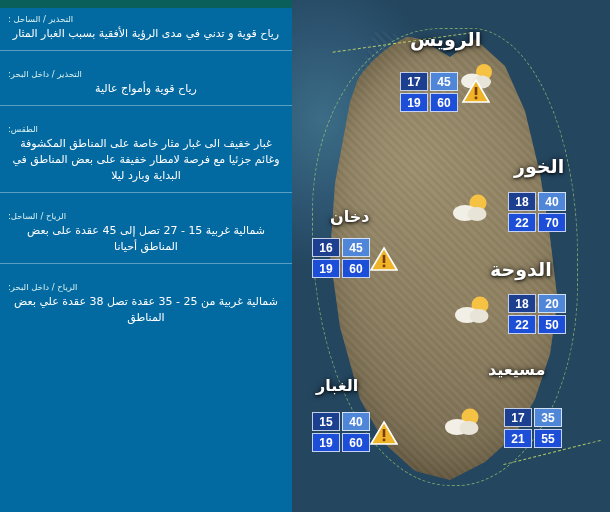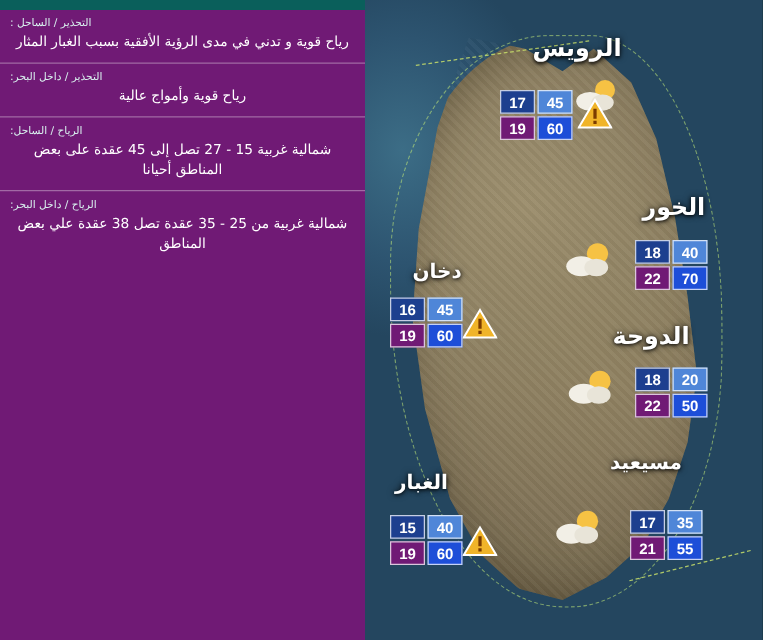--- a/index.html
+++ b/index.html
@@ -14,33 +14,34 @@
     width: 610px; height: 512px;
     display: flex;
     flex-direction: row-reverse;
   }
 
   
   .panel {
     position: absolute;
     left: 0; top: 0;
     width: 292px; height: 512px;
-    background: #701a75;
+    background: #0369a1;
     color: #ffffff;
     padding: 0;
     overflow: hidden;
   }
   .panel-bg-top {
     position:absolute; left:0; top:0; width:292px; height:8px;
     background:#0a5f5b;
   }
   .block {
     padding: 6px 8px 8px 8px;
     border-bottom: 1px solid rgba(255,255,255,0.35);
     position: relative;
+    margin-top: 12px;
   }
   .block:last-child { border-bottom: none; }
   .block-title {
     font-size: 8.5px;
     text-align: left;
     color: #d9f2ef;
     margin-bottom: 2px;
     direction: rtl;
   }
   .block-body {
@@ -147,42 +148,42 @@
     display: flex;
     align-items: center;
     justify-content: center;
     font-size: 12px;
     font-weight: bold;
     color: #fff;
     border: 1px solid rgba(255,255,255,0.75);
     font-family: "Liberation Sans", sans-serif;
   }
   .chip.temp-day { background: #1d3f8f; }
-  .chip.temp-night { background: #701a75; }
+  .chip.temp-night { background: #1d4ed8; }
   .chip.hum-day { background: #4f86d8; }
   .chip.hum-night { background: #1d4ed8; }
 
   .icon-sun-cloud, .icon-warn {
     position: absolute;
   }
 </style>
 </head>
 <body>
 
 <div id="app">
 
   <div class="map">
     <div class="map-water-gulf"></div>
     <div class="land"></div>
     <div class="land-tex"></div>
     <div class="coast-line"></div>
     <div class="dash-border" style="left:40px; top:42px; width:140px; transform:rotate(-8deg);"></div>
     <div class="dash-border" style="left:210px; top:452px; width:100px; transform:rotate(-14deg);"></div>
 
-    <div class="city" style="left:118px; top:28px;margin-left:16px;">الرويس</div>
+    <div class="city" style="left:118px; top:28px;">الرويس</div>
     <div class="icon-sun-cloud" style="left:166px; top:62px;">
       <svg width="40" height="30" viewBox="0 0 40 30">
         <circle cx="26" cy="10" r="8" fill="#f6c244"></circle>
         <ellipse cx="14" cy="19" rx="11" ry="7.5" fill="#f2efe6"></ellipse>
         <ellipse cx="24" cy="20" rx="9" ry="6.5" fill="#e8e4d8"></ellipse>
       </svg>
     </div>
     <div class="wx" style="left:108px; top:72px;">
       <div class="wx-row">
         <div class="chip hum-day">45</div>
@@ -303,20 +304,24 @@
     <div class="block" style="margin-top:8px;">
       <div class="block-title">التحذير / الساحل :</div>
       <div class="block-body">رياح قوية و تدني في مدى الرؤية الأفقية بسبب الغبار المثار</div>
     </div>
 
     <div class="block">
       <div class="block-title">التحذير / داخل البحر:</div>
       <div class="block-body">رياح قوية وأمواج عالية</div>
     </div>
 
+    <div class="block">
+      <div class="block-title">الطقس:</div>
+      <div class="block-body">غبار خفيف الى غبار مثار خاصة على المناطق المكشوفة وغائم جزئيا مع فرصة لامطار خفيفة على بعض المناطق في البداية وبارد ليلا</div>
+    </div>
 
     <div class="block">
       <div class="block-title">الرياح / الساحل:</div>
       <div class="block-body">شمالية غربية 15 - 27 تصل إلى 45 عقدة على بعض المناطق أحيانا</div>
     </div>
 
     <div class="block">
       <div class="block-title">الرياح / داخل البحر:</div>
       <div class="block-body">شمالية غربية من 25 - 35 عقدة تصل 38 عقدة علي بعض المناطق</div>
     </div>

